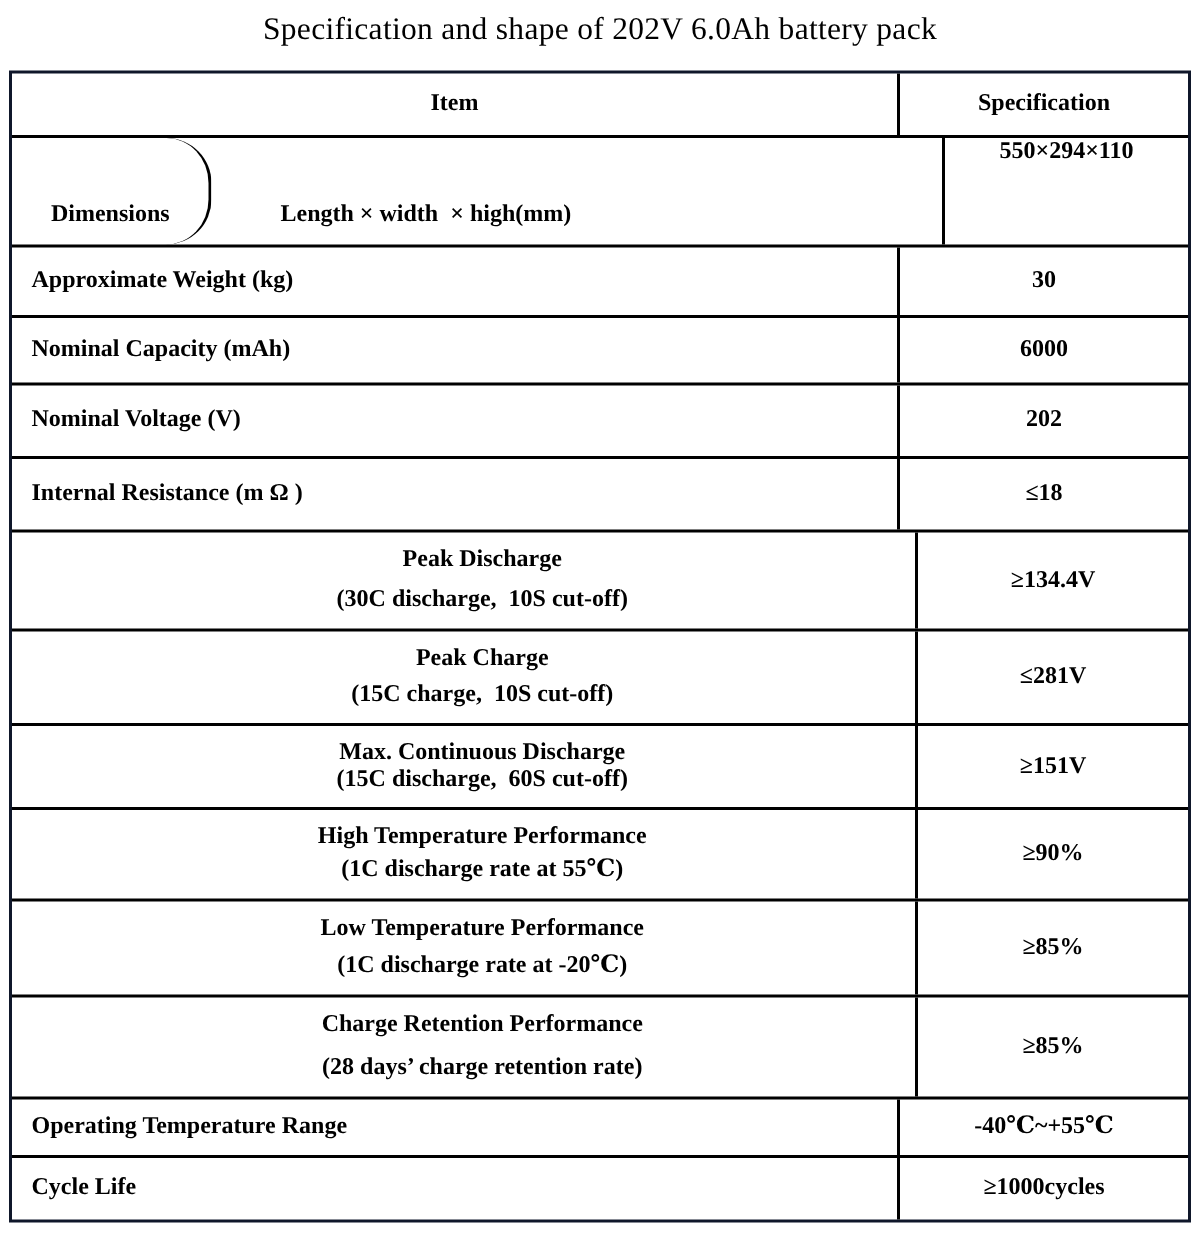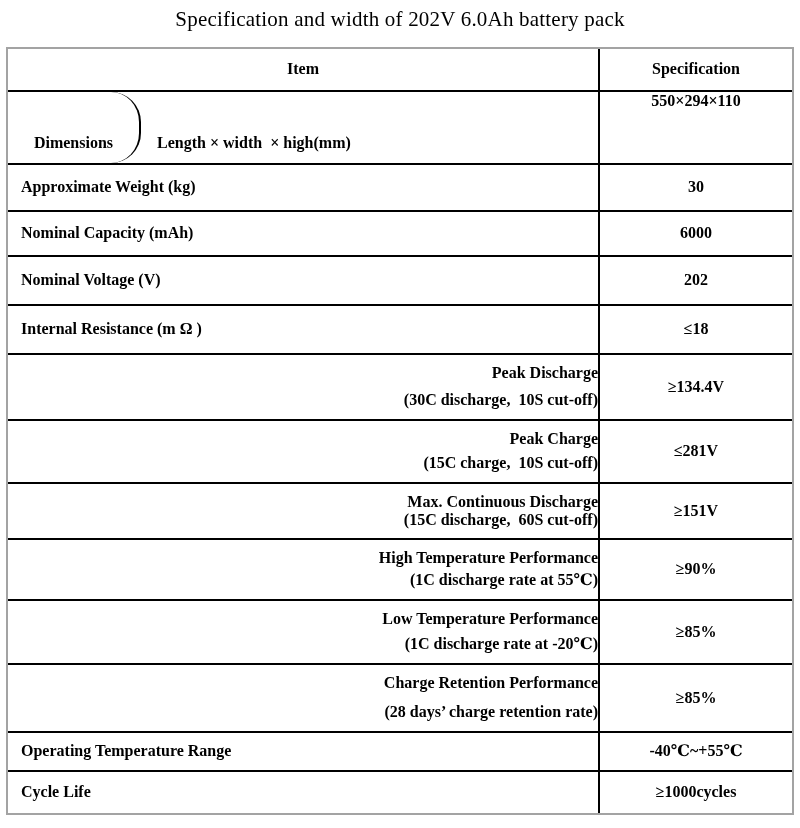--- a/index.html
+++ b/index.html
@@ -14,21 +14,21 @@
     margin-top: 7px;
     text-align: center;
     font-size: 21px;
     font-weight: normal;
     letter-spacing: 0.2px;
   }
   .spec-table {
     position: absolute;
     left: 6px; top: 47px;
     width: 788px;
-    border: 2px solid #a3a3a3;
+    border: 2px solid #0f172a;
     background: #fff;
   }
   .trow { display: flex; border-bottom: 2px solid #000; }
   .trow:last-child { border-bottom: none; }
 
   .cell { display: flex; }
   .cell.item {
     width: 592px;
     border-right: 2px solid #000;
   }
@@ -56,47 +56,49 @@
     align-items: flex-end;
     justify-content: center;
     padding-bottom: 11px;
     border-radius: 30px;
   }
   .dim-item {
     width: 459px;
     border-right: 2px solid #000;
     align-items: flex-end;
     padding: 0 0 11px 16px;
+    margin-left: 30px;
   }
   .dim-spec { flex: 1; align-items: flex-start; justify-content: center; text-align: center; }
 
   
   .single { align-items: center; padding-left: 13px; }
   .double {
     flex-direction: column;
-    align-items: flex-end;
+    align-items: center;
     justify-content: space-between;
     padding: 9px 0 10px 13px;
+    margin-left: 12px;
   }
   .h47 { height: 47px; }
   .h45 { height: 45px; }
   .h49 { height: 49px; }
   .h66 { height: 66px; }
   .h63 { height: 63px; }
   .h67 { height: 56px; }
   .h61 { height: 61px; }
   .h64 { height: 64px; }
   .h68 { height: 68px; }
   .h39 { height: 39px; }
   .h41 { height: 41px; }
 </style>
 </head>
 <body>
 
-<h1 class="page-title">Specification and width of 202V 6.0Ah battery pack</h1>
+<h1 class="page-title">Specification and shape of 202V 6.0Ah battery pack</h1>
 
 <div class="spec-table">
 
   <div class="trow h-header">
     <div class="cell item">
       <span class="lbl">Item</span>
     </div>
     <div class="cell spec">
       <span class="lbl">Specification</span>
     </div>

